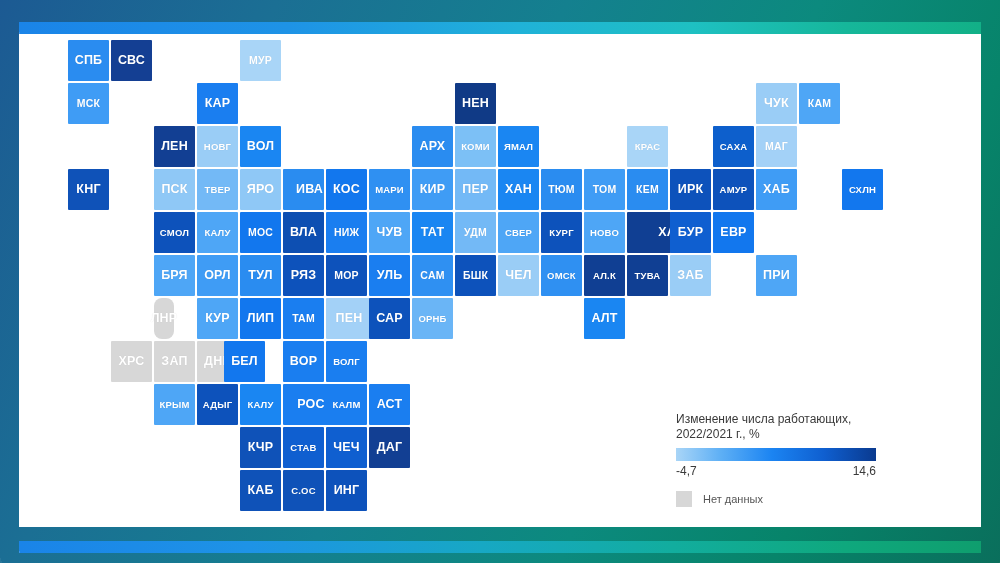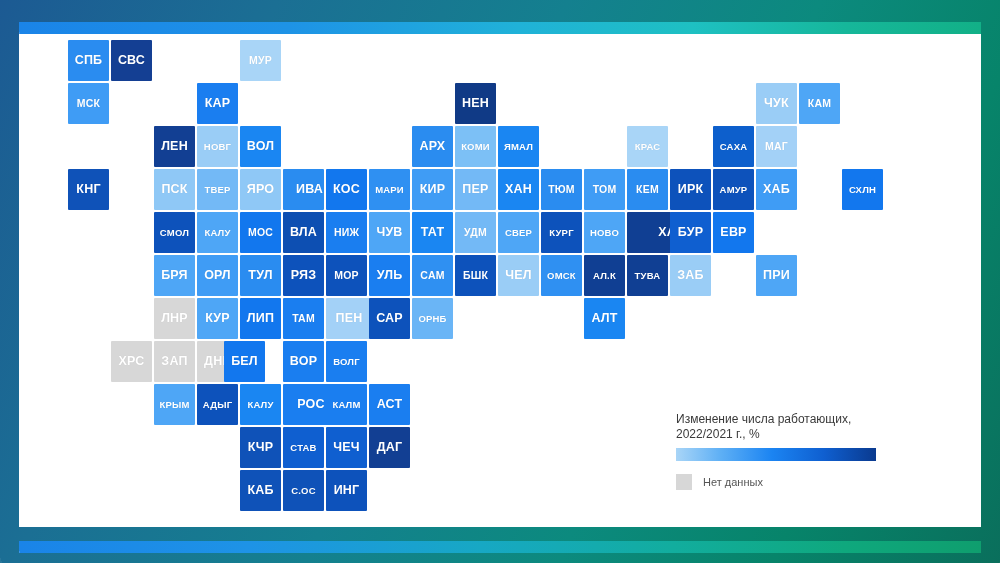--- a/index.html
+++ b/index.html
@@ -266,21 +266,21 @@
       </div>
       <div class="tile" style="left: 627px; top: 255px; width: 41px; height: 41px; background: rgb(16, 63, 147);">
         <span class="lbl-xs">ТУВА</span>
       </div>
       <div class="tile" style="left: 670px; top: 255px; width: 41px; height: 41px; background: rgb(154, 205, 246);">
         <span>ЗАБ</span>
       </div>
       <div class="tile" style="left: 756px; top: 255px; width: 41px; height: 41px; background: rgb(78, 166, 246);">
         <span>ПРИ</span>
       </div>
-      <div class="tile nodata" style="left: 154px; top: 298px; width: 41px; height: 41px; background: rgb(215, 215, 215);">
+      <div class="tile nodata" style="left: 154px; top: 298px; width: 20px; height: 41px; background: rgb(215, 215, 215); border-radius: 8px;">
         <span>ЛНР</span>
       </div>
       <div class="tile" style="left: 197px; top: 298px; width: 41px; height: 41px; background: rgb(78, 166, 246);">
         <span>КУР</span>
       </div>
       <div class="tile" style="left: 240px; top: 298px; width: 41px; height: 41px; background: rgb(18, 119, 238);">
         <span>ЛИП</span>
       </div>
       <div class="tile" style="left: 283px; top: 298px; width: 41px; height: 41px; background: rgb(26, 126, 240);">
         <span class="lbl-sm">ТАМ</span>
@@ -355,18 +355,22 @@
         <span>ИНГ</span>
       </div>
     </div>
 
   <div id="legend">
     <div class="lg-title">
       <div>Изменение числа работающих,</div>
       <div>2022/2021 г., %</div>
     </div>
     <div class="lg-bar" style="background: linear-gradient(90deg, rgb(169, 213, 247) 0%, rgb(95, 176, 245) 22%, rgb(27, 132, 242) 48%, rgb(15, 95, 208) 74%, rgb(10, 58, 143) 100%);"></div>
+    <div class="lg-scale">
+      <span>-4,7</span>
+      <span>14,6</span>
+    </div>
     <div class="lg-nodata">
       <div class="lg-sw" style="background: rgb(215, 215, 215);"></div>
       <div class="lg-nodata-txt">Нет данных</div>
     </div>
   </div>
 </div>
 
 </body></html>

